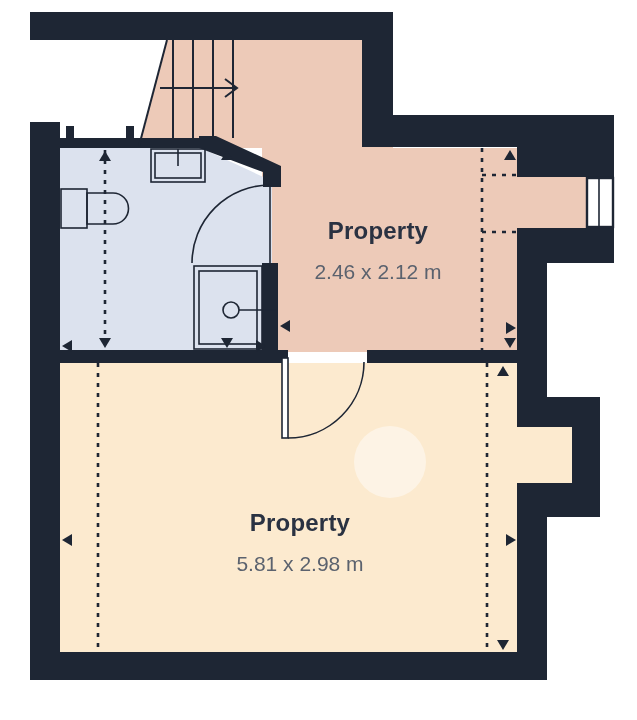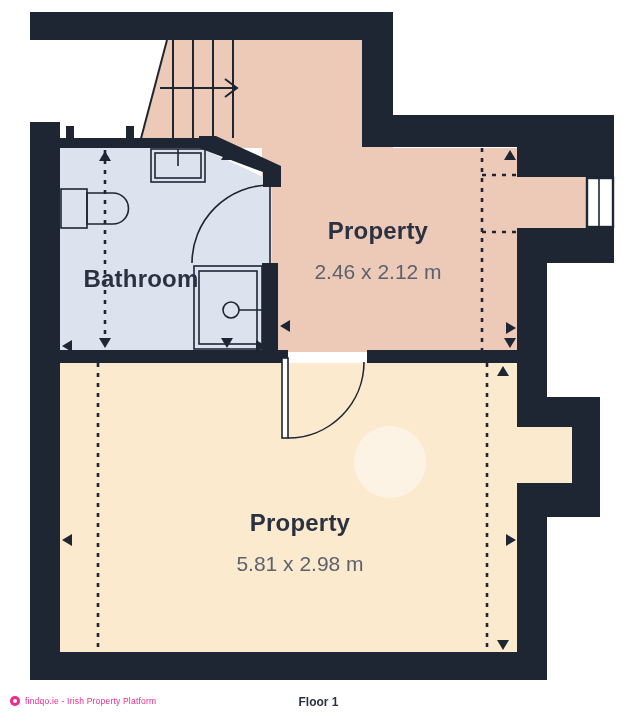--- a/index.html
+++ b/index.html
@@ -147,32 +147,24 @@
       <polygon class="arr" points="516,328 506,322 506,334"></polygon>
 
       <polygon class="arr" points="503,366 497,376 509,376"></polygon>
       <polygon class="arr" points="503,650 497,640 509,640"></polygon>
       <polygon class="arr" points="62,540 72,534 72,546"></polygon>
       <polygon class="arr" points="516,540 506,534 506,546"></polygon>
     </g>
   </svg>
 
   <div class="room-label" style="left:41px;top:266px;width:200px">
-    <div class="name">Bathroom</div>
   </div>
   <div class="room-label" style="left:278px;top:218px;width:200px">
     <div class="name">Property</div>
     <div class="dims">2.46 x 2.12 m</div>
   </div>
   <div class="room-label" style="left:200px;top:510px;width:200px">
     <div class="name">Property</div>
     <div class="dims">5.81 x 2.98 m</div>
   </div>
 
-  <div class="footer">
-    <div class="brand">
-      <span class="brand-dot"></span>
-      <span class="brand-text">findqo.ie - Irish Property Platform</span>
-    </div>
-    <div class="floor-label">Floor 1</div>
-  </div>
 
 </div>
 
 </body></html>

